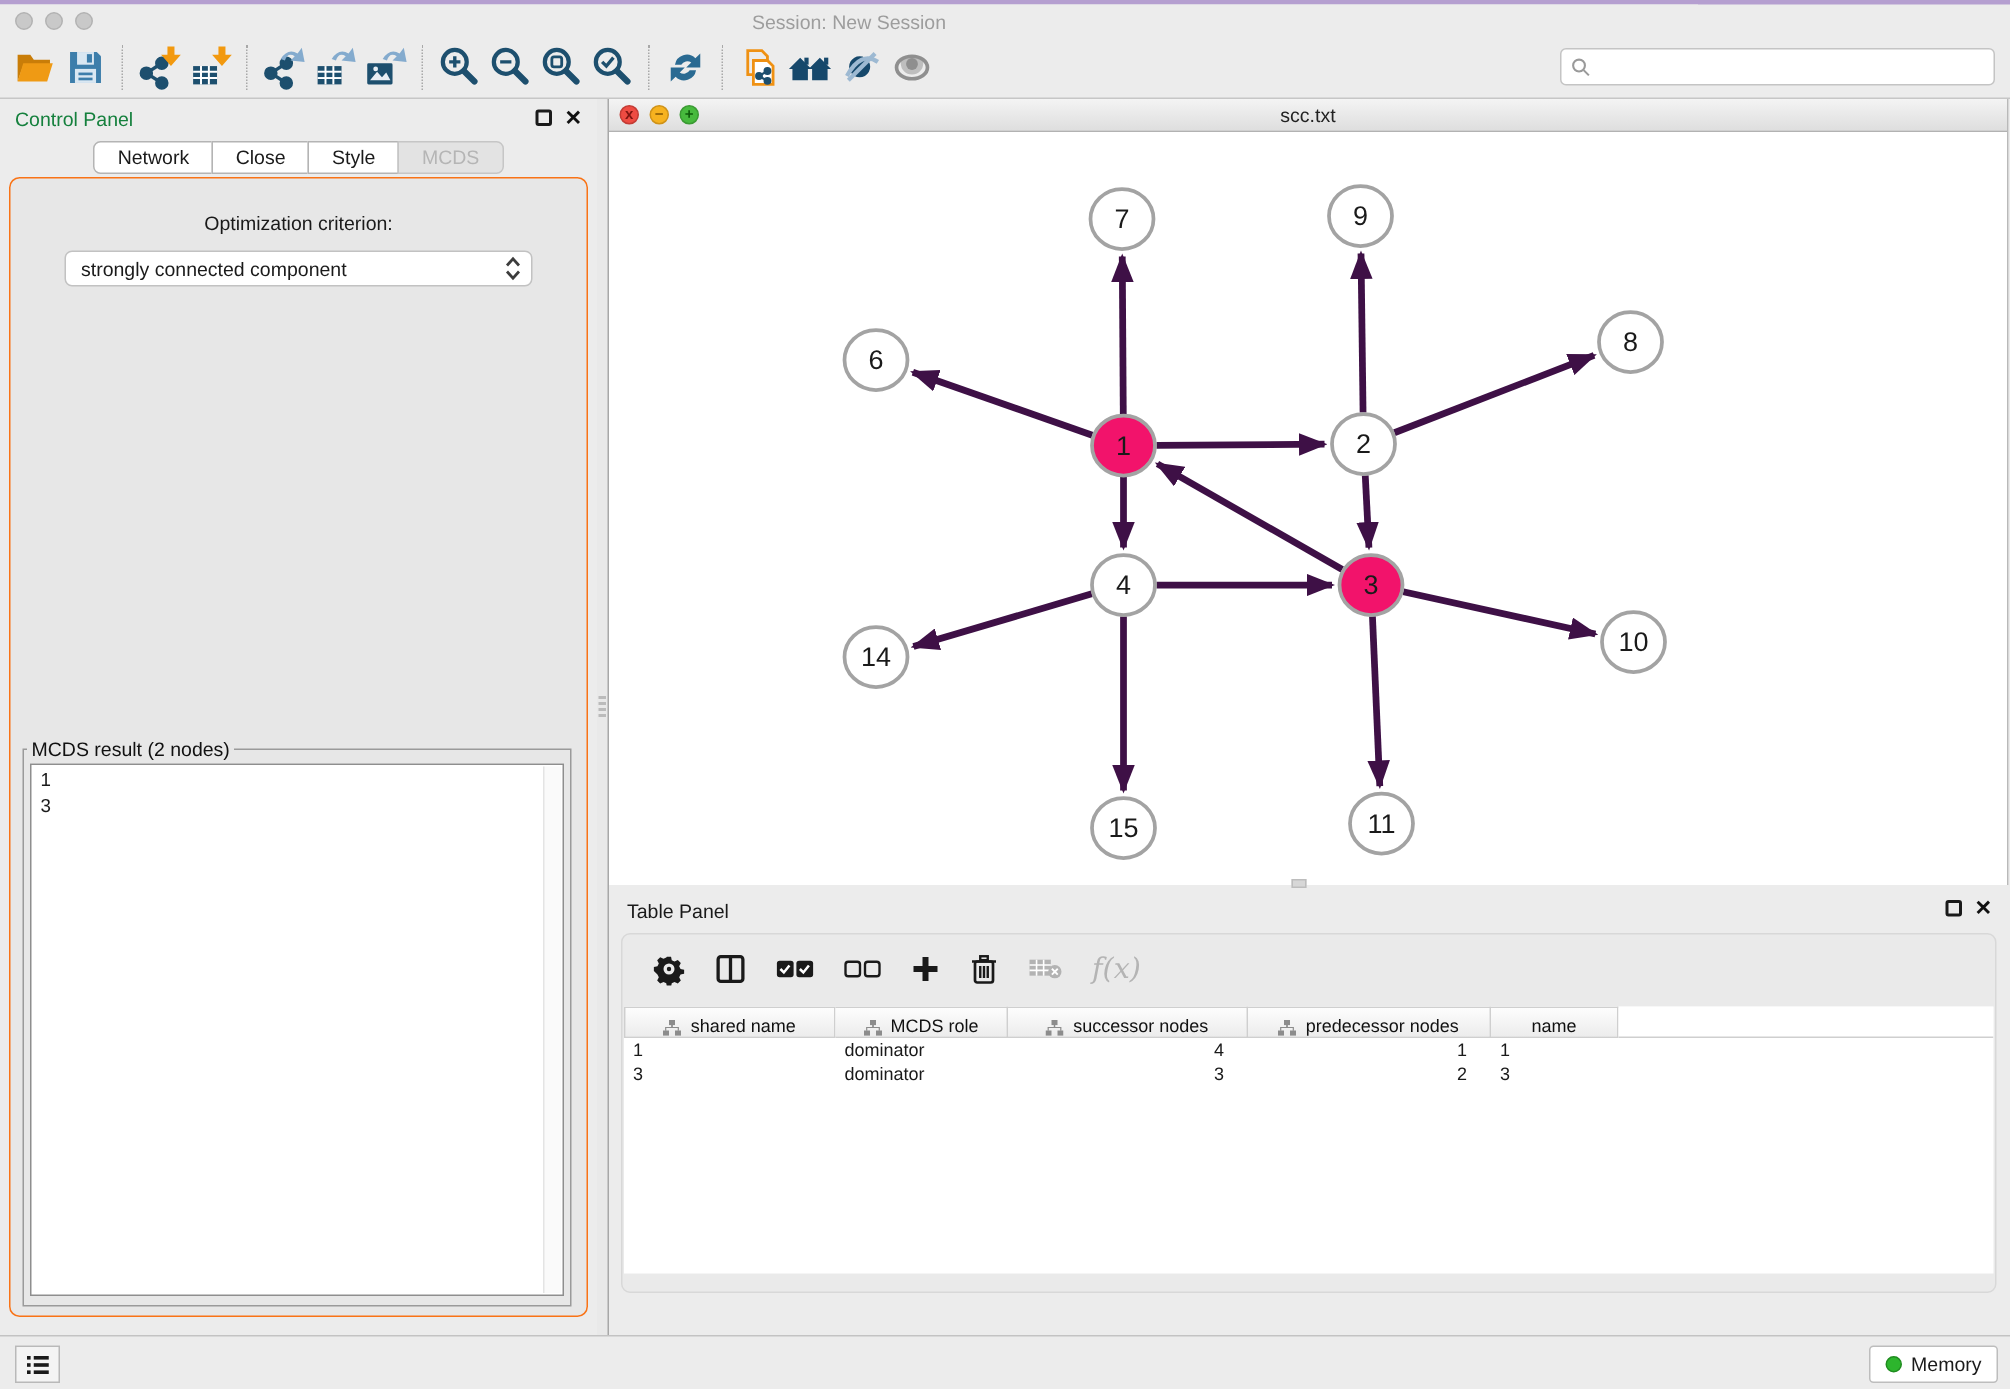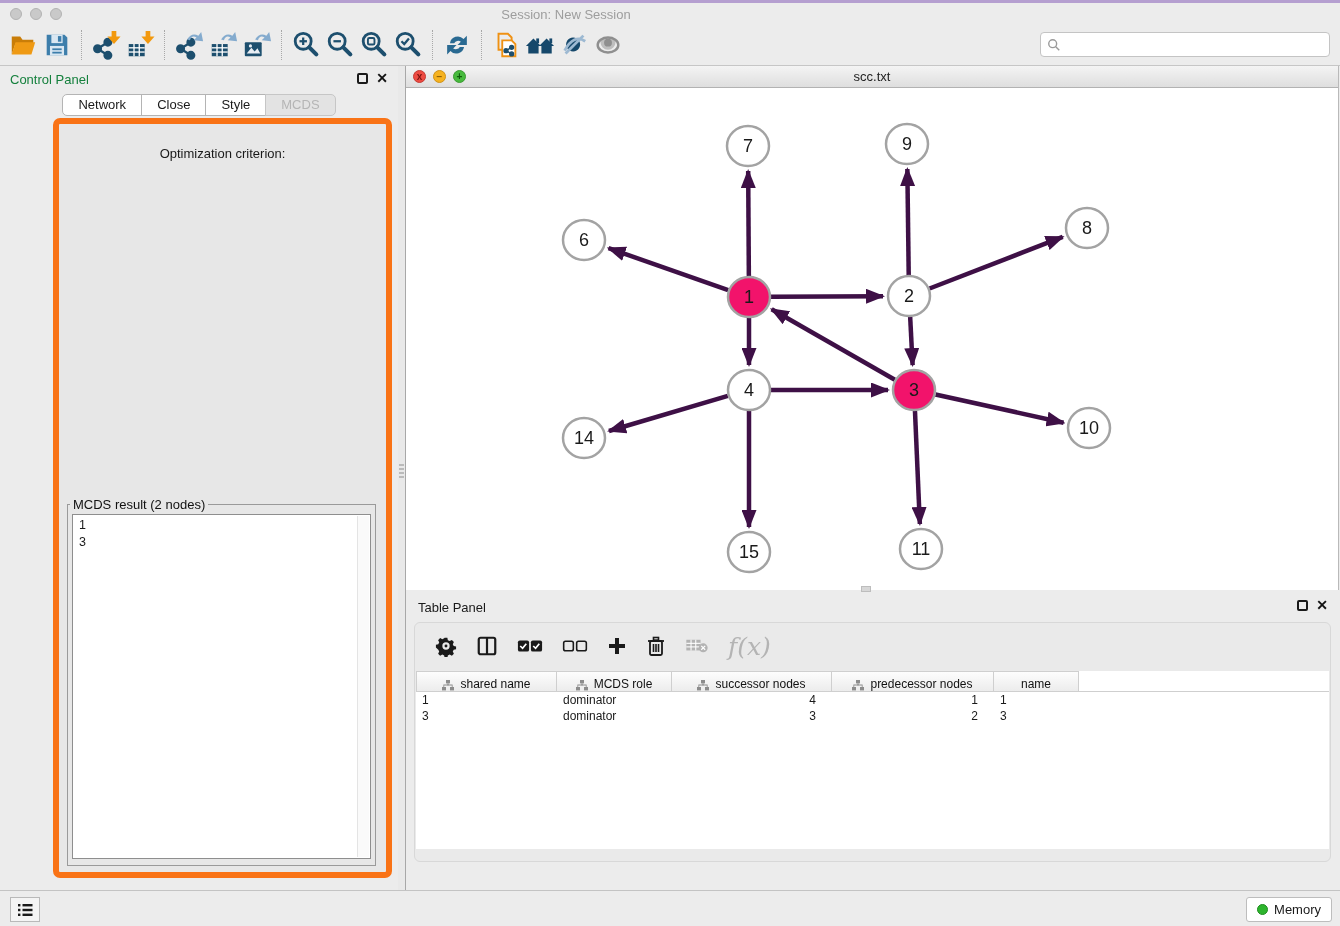--- a/index.html
+++ b/index.html
@@ -24,21 +24,21 @@
   #cp-header { position:relative; height:28px; }
   #cp-title { position:absolute; left:10px; top:6px; font-size:13px; color:#15803d; }
   .panel-float { position:absolute; top:7px; width:11px; height:11px; border:2px solid #1a1a1a; border-radius:2px; }
   .panel-close { position:absolute; top:4px; font-size:14px; font-weight:bold; color:#111; line-height:16px; }
   #cp-tabs-row, #tp-tabs-row { display:flex; justify-content:center; }
   .tabstrip { display:inline-flex; }
   .tab { height:22px; padding:0 15px; font-size:13px; line-height:20px; background:#fff; border:1px solid #b4b4b4; margin-left:-1px; color:#1a1a1a; white-space:nowrap; }
   .tab:first-child { border-radius:5px 0 0 5px; margin-left:0; }
   .tab:last-child { border-radius:0 5px 5px 0; }
   .tab.active { background:#e3e3e3; color:#b5b5b5; border-color:#c6c6c6; }
-  #cp-pane { position:absolute; left:6px; right:6px; top:52px; bottom:12px; background:#e7e7e7; border:6px solid #f97316; border-radius:7px;margin-left:47px; }
+  #cp-pane { position:absolute; left:6px; right:6px; top:52px; bottom:12px; background:#e7e7e7; border:1px solid #f97316; border-radius:7px; }
   #opt-label { margin-top:22px; text-align:center; font-size:13px; }
   #opt-select { margin:11px auto 0 auto; width:312px; height:24px; background:#fff; border:1px solid #c2c2c2; border-radius:5px; display:flex; align-items:center; padding:0 4px 0 10px; font-size:13px; }
   #opt-select .sel-text { flex:1; }
   #cp-buttons { margin-top:13px; display:flex; justify-content:center; gap:15px; }
   .mac-btn { height:23px; padding:0 16px; background:#fff; border:1px solid #c2c2c2; border-radius:5px; font-size:13px; line-height:21px; text-align:center; }
   #mcds-fieldset { position:absolute; left:8px; right:10px; top:373px; bottom:6px; border:1px solid #9a9a9a; }
   #mcds-fieldset legend { font-size:13px; padding:0 3px; margin-left:2px; color:#111; }
   #mcds-box { position:absolute; left:4px; right:4px; top:2px; bottom:6px; background:#fff; border:1px solid #8e8e8e; font-size:12.5px; padding:2px 6px; line-height:17px; }
   #mcds-scroll { position:absolute; top:1px; bottom:1px; right:1px; width:12px; background:#fafafa; border-left:1px solid #e4e4e4; }
 
@@ -265,20 +265,27 @@
   <div id="cp-tabs-row">
       <div class="tabstrip" id="cp-tabstrip">
         <div class="tab">Network</div>
         <div class="tab">Close</div>
         <div class="tab">Style</div>
         <div class="tab active">MCDS</div>
       </div>
     </div>
   <div id="cp-pane">
     <div id="opt-label">Optimization criterion:</div>
+    <div id="opt-select">
+      <span class="sel-text">strongly connected component</span>
+      <svg width="16" height="18" viewBox="0 0 16 18">
+          <path d="M4 7 L8 2.5 L12 7" stroke="#3c3c3c" stroke-width="1.8" fill="none"></path>
+          <path d="M4 11 L8 15.5 L12 11" stroke="#3c3c3c" stroke-width="1.8" fill="none"></path>
+        </svg>
+    </div>
     <fieldset id="mcds-fieldset">
       <legend>MCDS result (2 nodes)</legend>
       <div id="mcds-box">
         <div id="mcds-lines">
             <div>1</div>
             <div>3</div>
           </div>
         <div id="mcds-scroll"></div>
       </div>
     </fieldset>
@@ -423,21 +430,21 @@
               <line x1="1" y1="6" x2="17" y2="6"></line>
               <line x1="1" y1="10" x2="17" y2="10"></line>
               <line x1="6.3" y1="2" x2="6.3" y2="14"></line>
               <line x1="11.6" y1="2" x2="11.6" y2="14"></line>
             </g>
             <circle cx="20" cy="11" r="5" fill="#b3b3b3"></circle>
             <path d="M17.8 8.8 l4.4 4.4 m0 -4.4 l-4.4 4.4" stroke="#fff" stroke-width="1.4"></path>
           </svg>
       </div>
       <div class="tpi">
-        <span style="font-family:'DejaVu Serif',serif; font-style:italic; font-size:25px; color:#b4b4b4;">f(x)</span>
+        <span style="font-family:'DejaVu Serif',serif; font-style:italic; font-size:19px; color:#b4b4b4;">f(x)</span>
       </div>
     </div>
     <div id="tp-table">
       <div class="thead-row" id="tp-thead">
           <div class="th" style="width: 141px;">
             <span>
               <svg width="12" height="11" viewBox="0 0 12 11">
                 <g fill="#8c8c8c">
                   <rect x="4" y="0" width="4" height="3.4"></rect>
                   <rect x="0" y="7" width="4" height="3.4"></rect>

